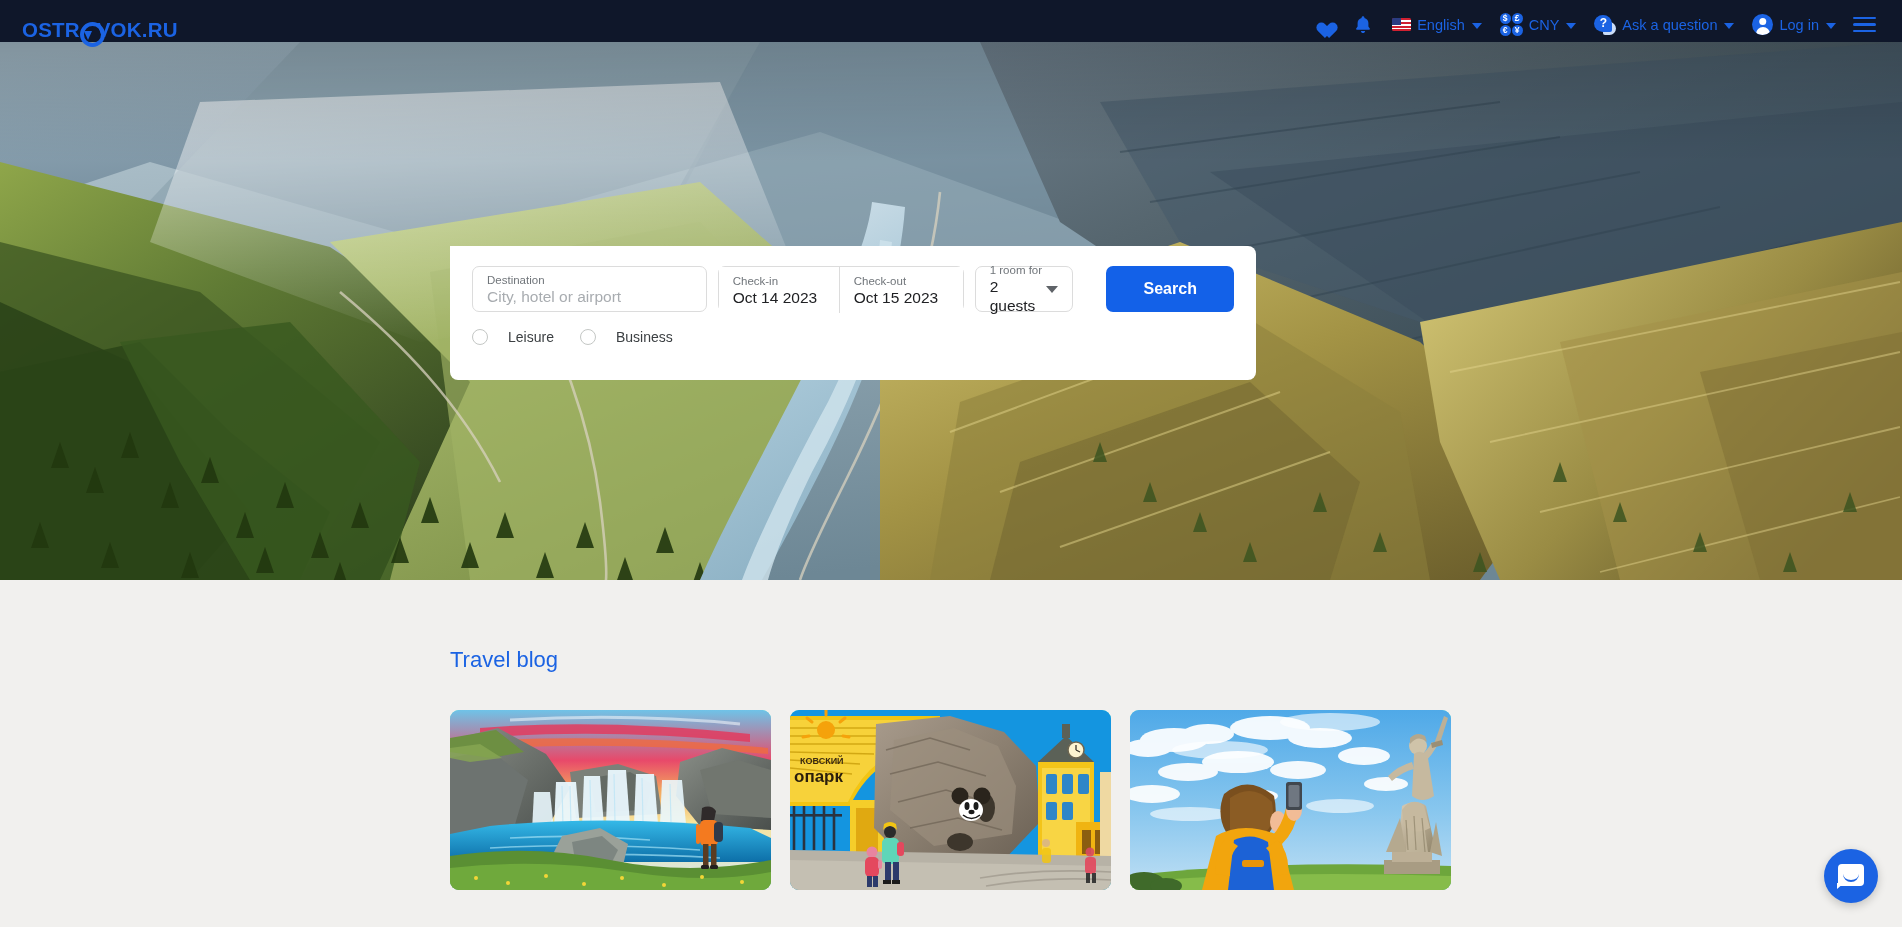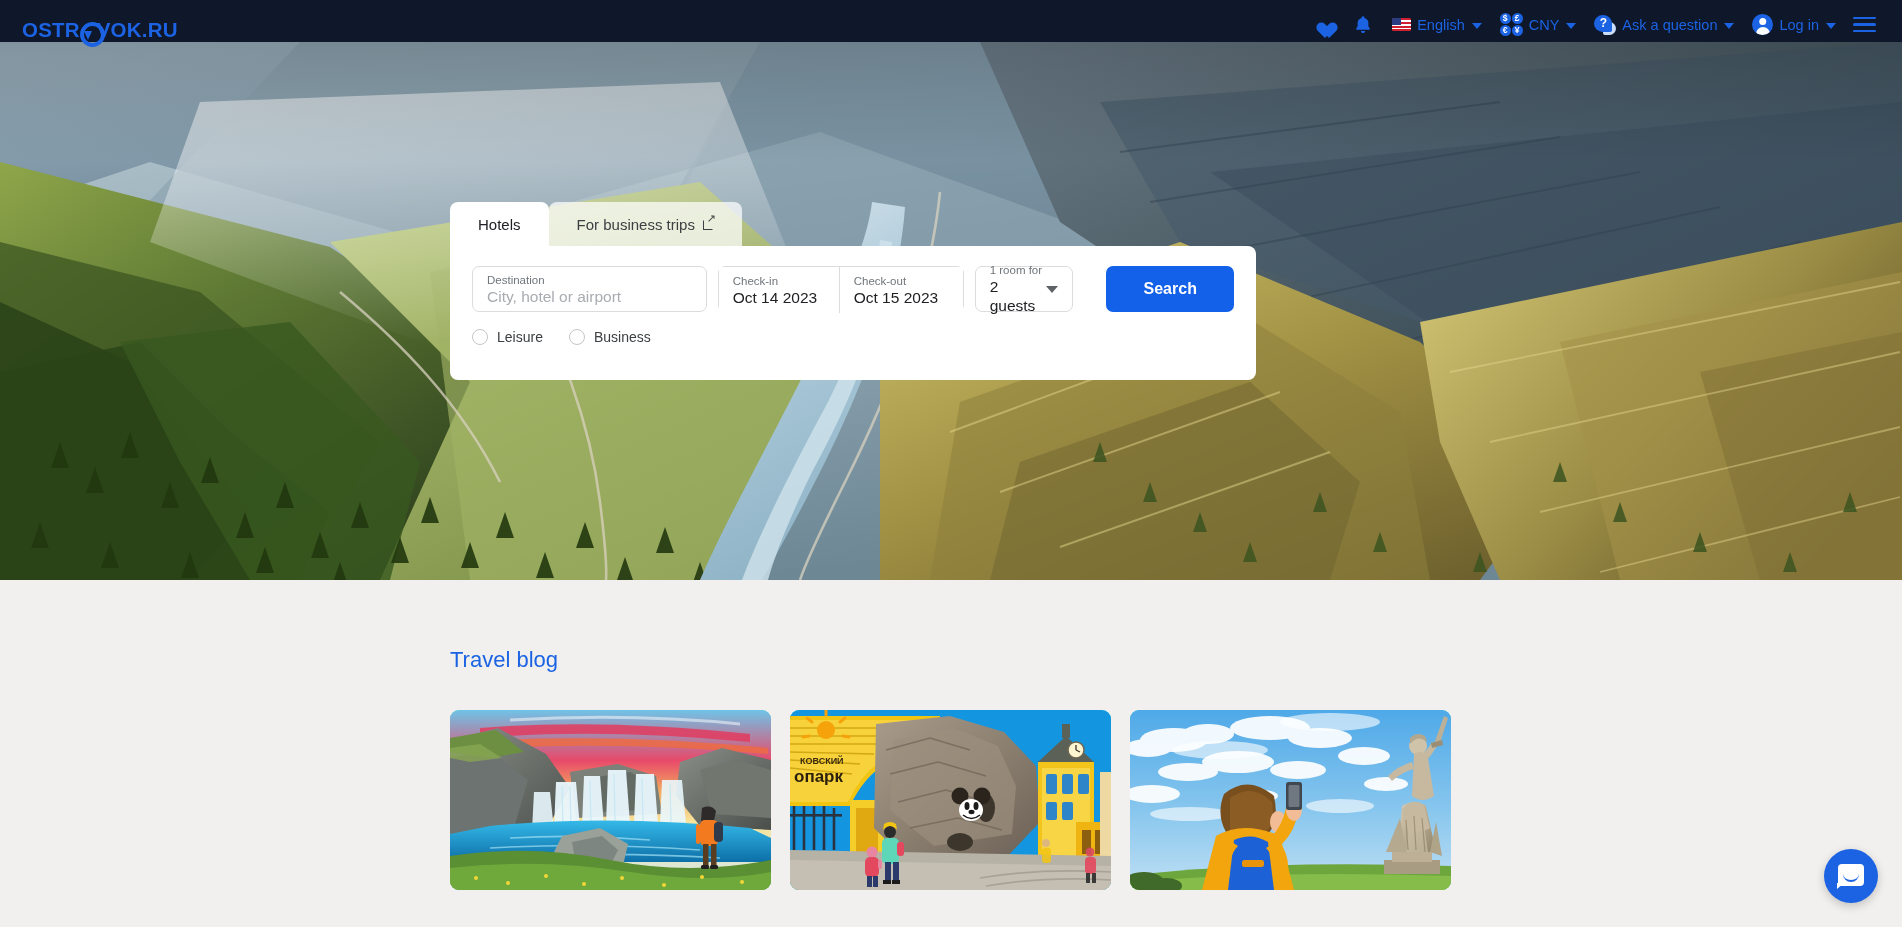--- a/index.html
+++ b/index.html
@@ -232,21 +232,21 @@
     background: #1361E8;
     color: #ffffff;
     border: none; border-radius: 7px;
     font-size: 16px; font-weight: bold;
     font-family: "Liberation Sans", sans-serif;
     cursor: pointer;
     margin-left: 22px;
   }
 
   .radios { display: flex; align-items: center; gap: 26px; padding: 17px 0 0 22px; }
-  .radio { display: flex; align-items: flex-end; gap: 9px; cursor: pointer; }
+  .radio { display: flex; align-items: flex-end; gap: 20px; cursor: pointer; }
   .radio .dot {
     width: 16px; height: 16px; border-radius: 50%;
     border: 1.5px solid #C4C7C5; background: #fff;
   }
   .radio .txt { font-size: 14px; color: #3C4043; }
 
   
   .blog-section {
     position: absolute; top: 580px; left: 0;
     width: 1844px; height: 347px;
@@ -524,29 +524,20 @@
       <path d="M1700 490 l7 20 l-14 0 Z"></path>
         <path d="M1790 510 l7 20 l-14 0 Z"></path>
       <path d="M1850 450 l7 20 l-14 0 Z"></path>
         <path d="M1480 510 l7 20 l-14 0 Z"></path>
     </g>
 
     <rect width="1902" height="120" fill="url(#darkTop)"></rect>
   </svg>
 
 
-  <div class="tabs">
-    <div class="tab active">
-      <span>Hotels</span>
-    </div>
-    <div class="tab inactive">
-      <span>For business trips</span>
-      <span class="ext-link"></span>
-    </div>
-  </div>
 
   <div class="panel">
     <div class="fields">
 
       <div class="field f-dest">
         <span class="lbl">Destination</span>
         <span class="ph">City, hotel or airport</span>
       </div>
 
       <div class="f-dates">

